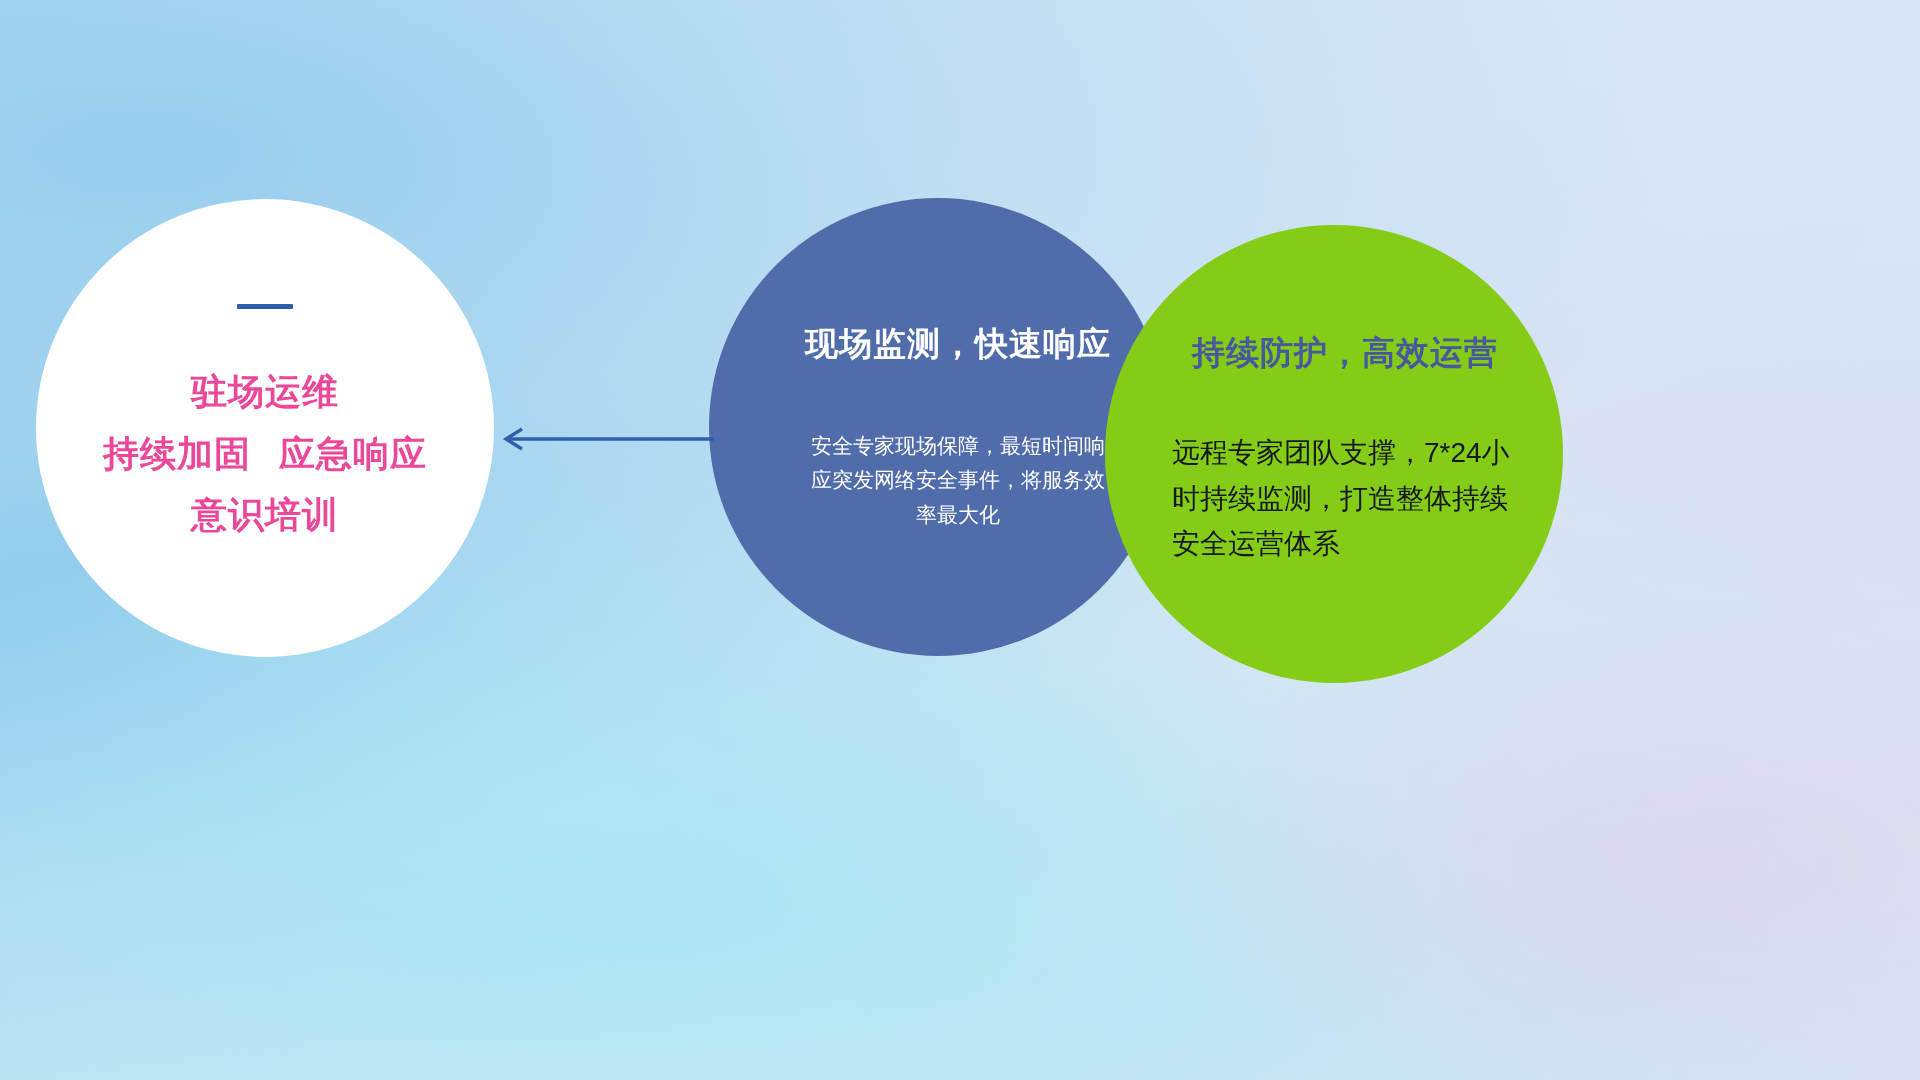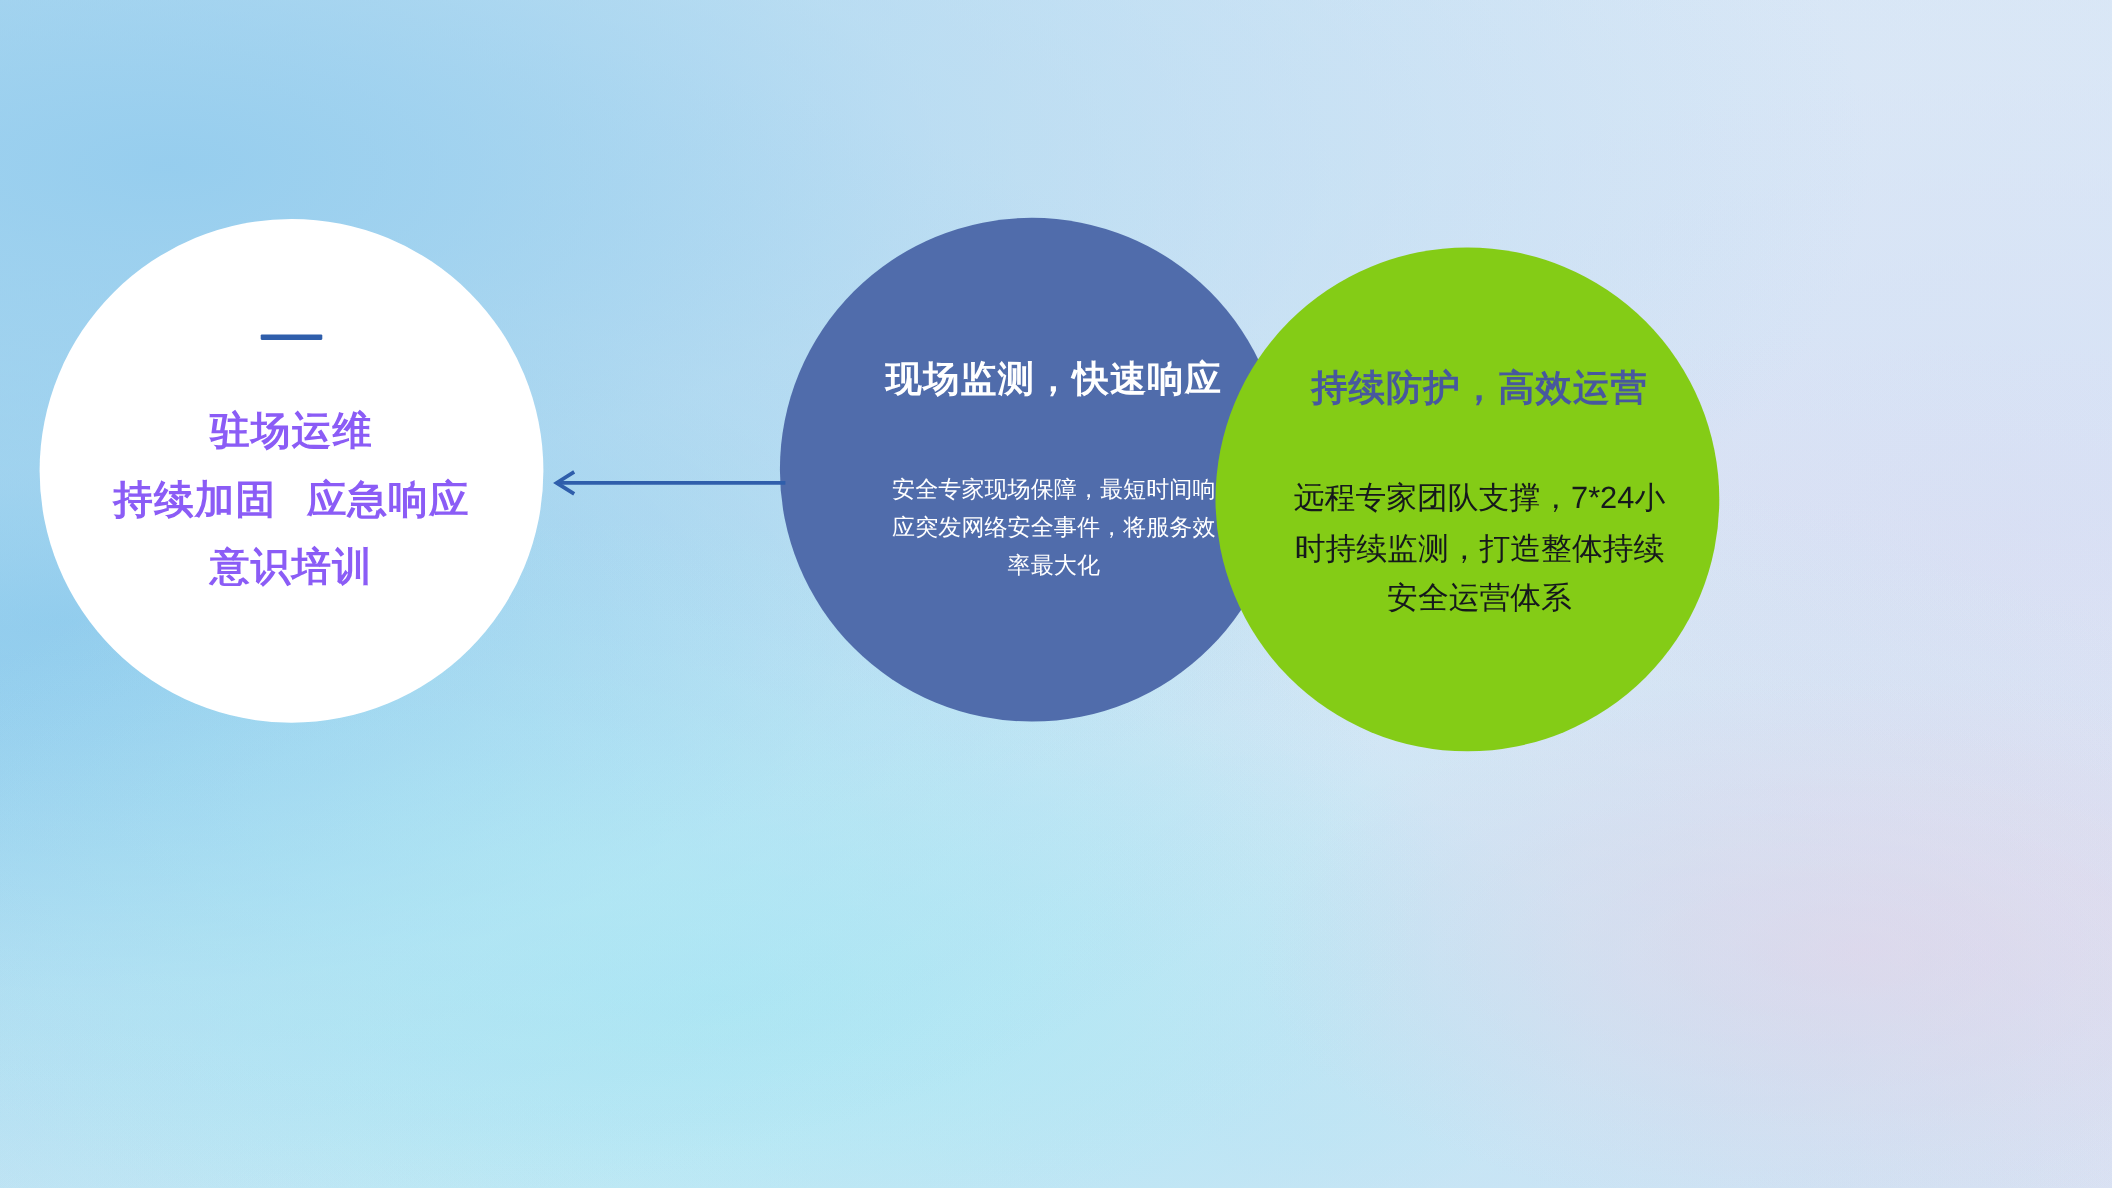--- a/index.html
+++ b/index.html
@@ -87,30 +87,31 @@
     background: #2f5eab;
     border-radius: 1px;
     margin: 0 auto 52px auto;
   }
   .kw-row {
     display: flex;
     justify-content: center;
     gap: 28px;
     font-size: 36px;
     font-weight: bold;
-    color: #8b5cf6;
+    color: #ec4899;
     line-height: 1.72;
     letter-spacing: 1px;
   }
   .kw-row.single { }
 
   
   #mid-inner {
     width: 100%;
     padding-left: 40px;
+    font-family: Liberation Serif, serif;
   }
   #mid-title {
     font-size: 33px;
     font-weight: bold;
     color: #ffffff;
     letter-spacing: 1px;
     margin-bottom: 62px;
     white-space: nowrap;
   }
   #mid-body {
@@ -135,21 +136,21 @@
     letter-spacing: 1px;
     margin-bottom: 54px;
     white-space: nowrap;
   }
   #right-body {
     font-size: 28px;
     color: #15181c;
     line-height: 1.62;
     width: 346px;
     margin: 0 auto;
-    text-align: center;
+    text-align: left;
   }
 
   
   #arrow {
     position: absolute;
     left: 493px;
     top: 416px;
     width: 222px;
     height: 46px;
     z-index: 5;

